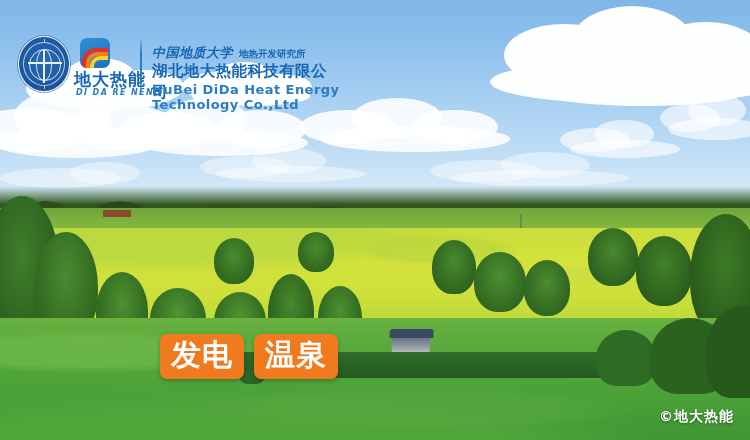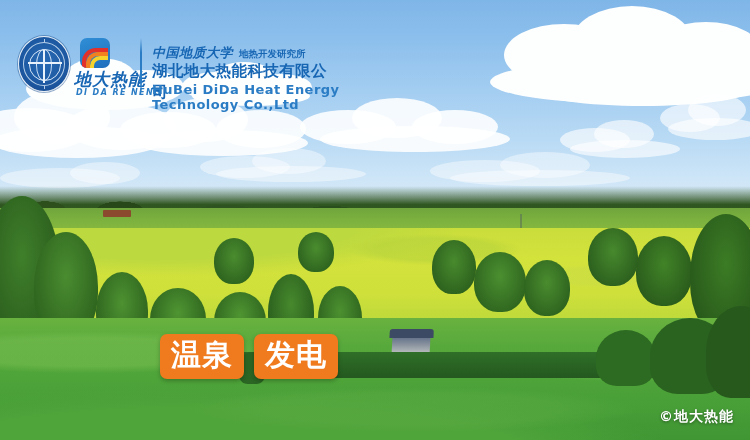--- a/index.html
+++ b/index.html
@@ -140,21 +140,20 @@
   .rbox .s{ position:absolute; border-radius:50% 0 0 0; }
   .rbox .s1{ left:2px;  top:10px; width:26px; height:26px; border-left:4px solid #e2312a; border-top:4px solid #e2312a; border-radius:14px 0 0 0; }
   .rbox .s2{ left:6px;  top:14px; width:22px; height:22px; border-left:4px solid #f08020; border-top:4px solid #f08020; border-radius:12px 0 0 0; }
   .rbox .s3{ left:10px; top:18px; width:18px; height:18px; border-left:4px solid #f6d22c; border-top:4px solid #f6d22c; border-radius:10px 0 0 0; }
 
   .brandcn{
     position:absolute; left:74px; top:68px;
     font-size:17px; font-weight:bold; color:#1766b4; letter-spacing:1px;
     text-shadow:0 1px 0 rgba(255,255,255,.85);
     font-family:"DejaVu Sans","Liberation Sans",sans-serif;
-    font-style:italic;
   }
   .brandpy{
     position:absolute; left:76px; top:88px;
     font-size:8px; font-weight:bold; color:#2a7cc4; letter-spacing:1.4px;
     font-style:italic;
   }
   .vdiv{
     position:absolute; left:140px; top:38px; width:1.5px; height:58px;
     background:linear-gradient(180deg,rgba(30,110,180,0),#2a7cc4 25%,#2a7cc4 75%,rgba(30,110,180,0));
   }
@@ -350,19 +349,19 @@
 
     <div class="hline1">
       <span>中国地质大学</span><span class="sub">地热开发研究所</span>
     </div>
     <div class="hline2">湖北地大热能科技有限公司</div>
     <div class="hline3">HuBei DiDa Heat Energy Technology Co.,Ltd</div>
   </div>
 
 
   <div class="tags">
+    <div class="tag">发电</div>
     <div class="tag">温泉</div>
-    <div class="tag">发电</div>
   </div>
 
   <div class="watermark">©地大热能</div>
 
 </div>
 
 </body></html>

